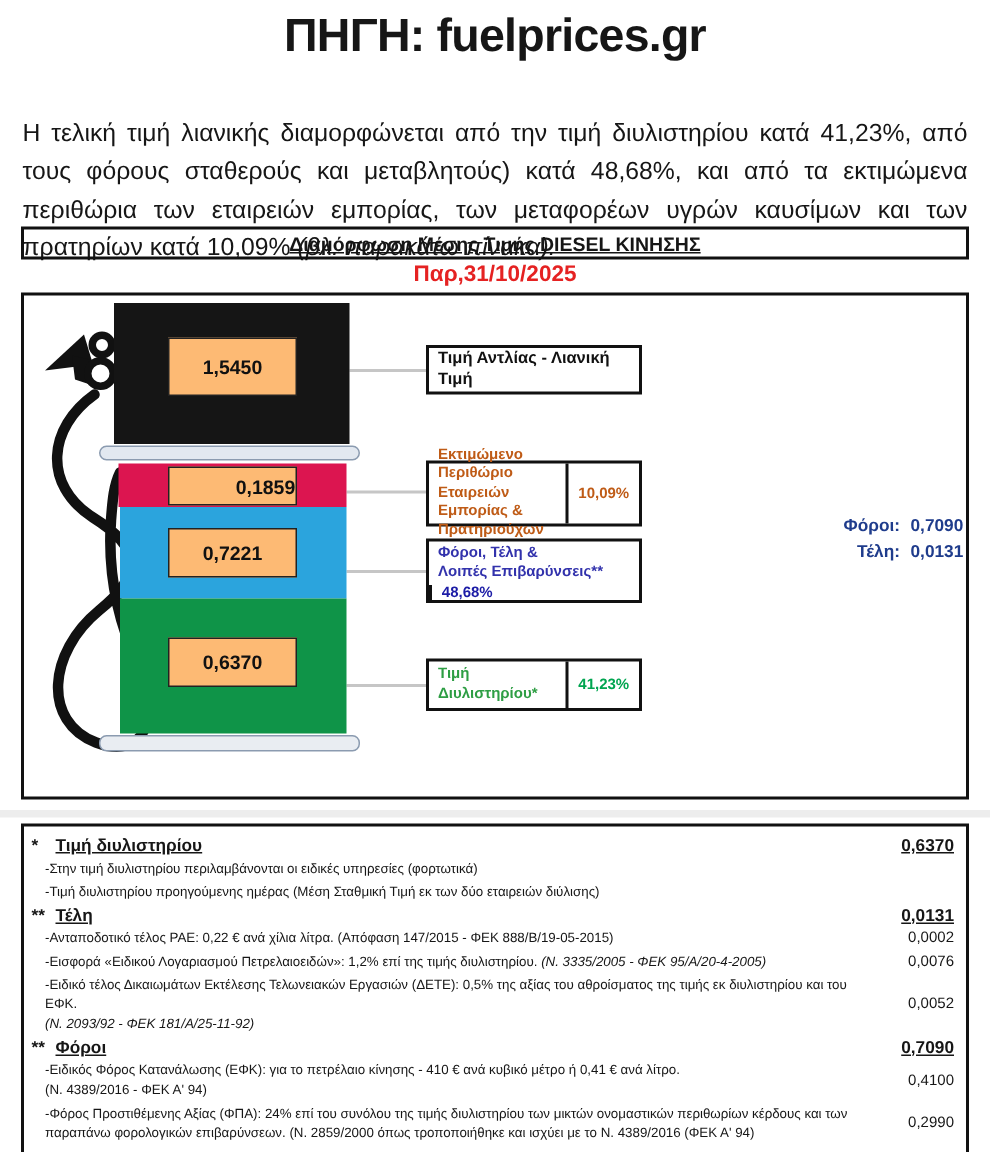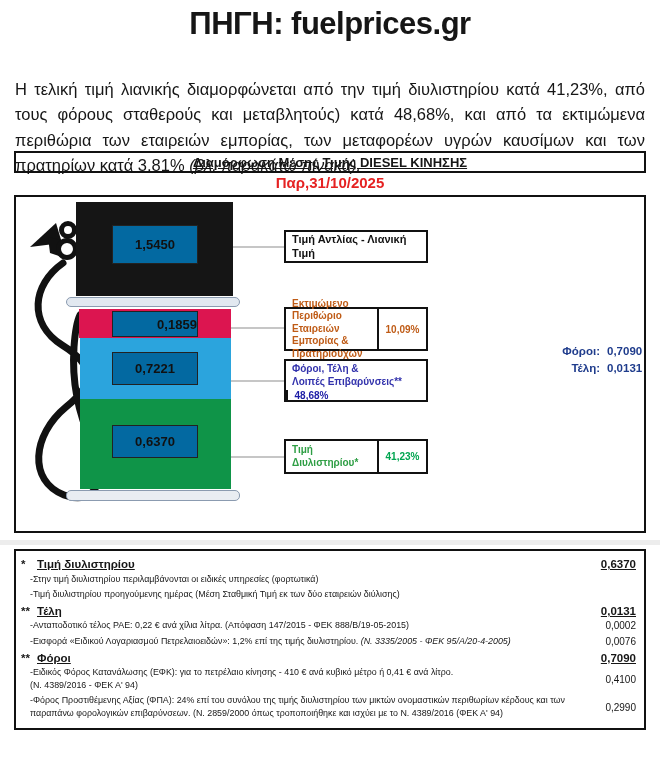--- a/index.html
+++ b/index.html
@@ -21,21 +21,21 @@
   .hose{position:absolute;left:0;top:0;z-index:1;}
   .pump-top{position:absolute;left:60px;top:5px;width:157px;height:94px;z-index:2;}
   .pump-shelf{position:absolute;left:50px;top:100px;width:174px;height:10px;z-index:3;
     background:#e2e8f0;border:1px solid #8b9bb0;border-radius:5px;}
   .seg{position:absolute;z-index:2;}
   .seg-margin{left:63px;top:112px;width:152px;height:29px;}
   .seg-taxes{left:64px;top:141px;width:151px;height:61px;}
   .seg-refinery{left:64px;top:202px;width:151px;height:90px;}
   .pump-base{position:absolute;left:50px;top:293px;width:174px;height:11px;z-index:3;
     background:#e9edf2;border:1px solid #8b9bb0;border-radius:5px;}
-  .numbox{position:absolute;left:96px;width:86px;background:#0369a1;border:1px solid #222;
+  .numbox{position:absolute;left:96px;width:86px;background:#fdba74;border:1px solid #222;
     z-index:4;display:flex;align-items:center;justify-content:center;
     font-size:13px;font-weight:bold;color:#111;}
   .nb1{top:28px;height:39px;}
   .nb2{top:114px;height:26px;padding-left:44px;}
   .nb3{top:155px;height:33px;}
   .nb4{top:228px;height:33px;}
   .conn{position:absolute;height:2px;background:#c6c6c6;z-index:1;}
   .label-box{position:absolute;left:268px;width:144px;border:2px solid #111;
     background:#fff;display:flex;z-index:4;}
   .lb1{top:33px;height:33px;align-items:center;}
@@ -67,21 +67,21 @@
   .law2{display:block;font-style:italic;}
   .line2{display:block;}
 </style>
 </head>
 <body>
 
 <div class="page">
 
   <div class="title">ΠΗΓΗ: fuelprices.gr</div>
 
-  <p class="intro"><span>Η τελική τιμή λιανικής διαμορφώνεται από την τιμή διυλιστηρίου κατά 41,23%, από τους φόρους σταθερούς και μεταβλητούς) κατά 48,68%, και από τα εκτιμώμενα περιθώρια των εταιρειών εμπορίας, των μεταφορέων υγρών καυσίμων και των πρατηρίων κατά 3,81% </span><i>(βλ. παρακάτω πίνακα).</i></p>
+  <p class="intro"><span>Η τελική τιμή λιανικής διαμορφώνεται από την τιμή διυλιστηρίου κατά 41,23%, από τους φόρους σταθερούς και μεταβλητούς) κατά 48,68%, και από τα εκτιμώμενα περιθώρια των εταιρειών εμπορίας, των μεταφορέων υγρών καυσίμων και των πρατηρίων κατά 10,09% </span><i>(βλ. παρακάτω πίνακα).</i></p>
 
   <div class="hdr-box">
     <span>Διαμόρφωση Μέσης Τιμής  DIESEL ΚΙΝΗΣΗΣ</span>
   </div>
 
   <div class="fig-date" style="color: rgb(229, 34, 34);">Παρ,31/10/2025</div>
 
   <div class="fig">
 
     <svg class="hose" width="270" height="330" viewBox="0 0 270 330" aria-hidden="true">
@@ -176,20 +176,24 @@
     <div class="trow tsub">
       <span class="ttext">-Ανταποδοτικό τέλος ΡΑΕ: 0,22 € ανά χίλια λίτρα. (Απόφαση 147/2015 - ΦΕΚ 888/Β/19-05-2015)</span>
       <span class="tval">0,0002</span>
     </div>
 
     <div class="trow tsub">
       <span class="ttext"><span>-Εισφορά «Ειδικού Λογαριασμού Πετρελαιοειδών»: 1,2% επί της τιμής διυλιστηρίου. </span><i class="law">(Ν. 3335/2005 - ΦΕΚ 95/Α/20-4-2005)</i></span>
       <span class="tval">0,0076</span>
     </div>
 
+    <div class="trow tsub">
+      <span class="ttext"><span>-Ειδικό τέλος Δικαιωμάτων Εκτέλεσης Τελωνειακών Εργασιών (ΔΕΤΕ): 0,5% της αξίας του αθροίσματος της τιμής εκ διυλιστηρίου και του ΕΦΚ.</span><i class="law2">(Ν. 2093/92 - ΦΕΚ 181/Α/25-11-92)</i></span>
+      <span class="tval">0,0052</span>
+    </div>
 
     <div class="trow thead">
       <span class="tmark">**</span>
       <span class="ttext">Φόροι</span>
       <span class="tval">0,7090</span>
     </div>
 
     <div class="trow tsub">
       <span class="ttext"><span>-Ειδικός Φόρος Κατανάλωσης (ΕΦΚ): για το πετρέλαιο κίνησης - 410 € ανά κυβικό μέτρο ή  0,41 € ανά λίτρο.</span><span class="line2">(Ν. 4389/2016 - ΦΕΚ Α' 94)</span></span>
       <span class="tval">0,4100</span>

